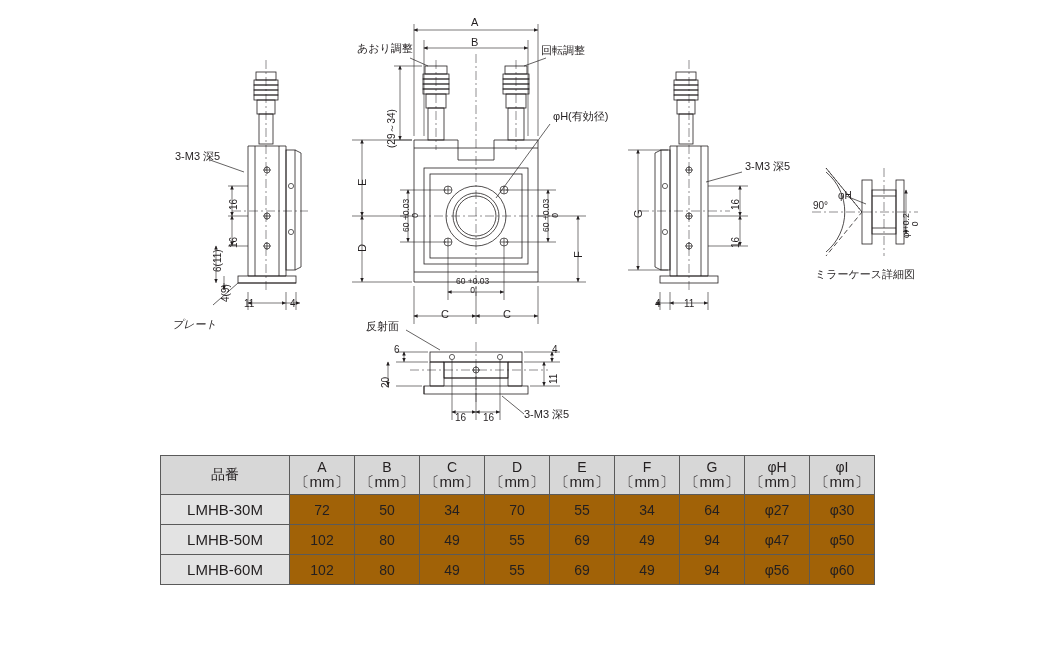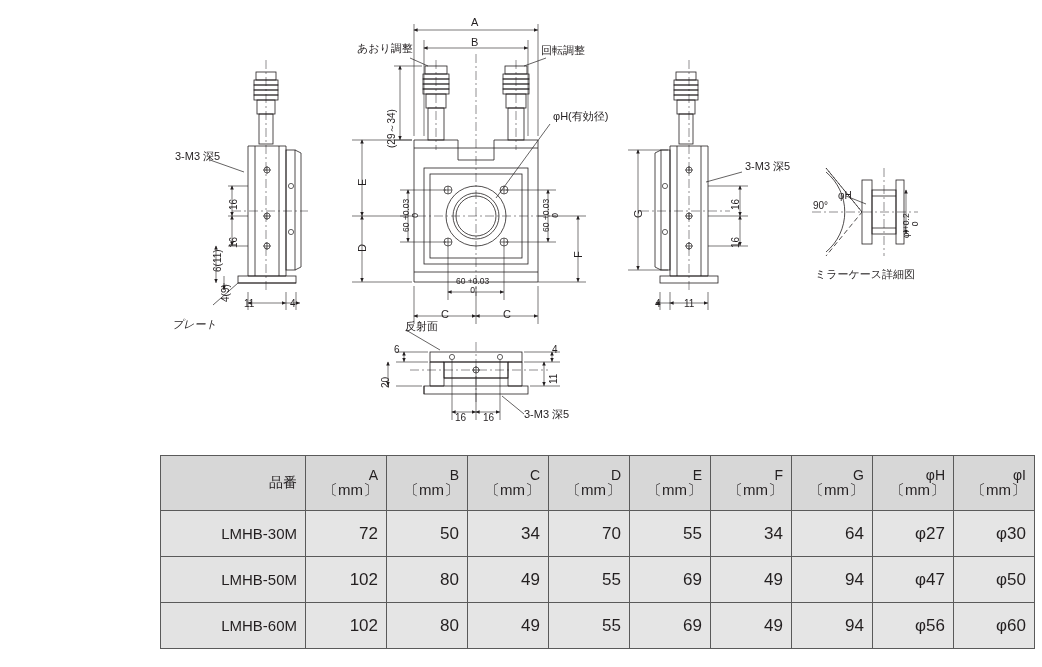--- a/index.html
+++ b/index.html
@@ -43,35 +43,35 @@
   
   #spec-table {
     position: absolute;
     left: 160px;
     top: 455px;
     border-collapse: collapse;
     font-size: 13px;
   }
   #spec-table th, #spec-table td {
     border: 1px solid #5a5a5a;
-    text-align: right;
+    text-align: center;
     vertical-align: middle;
-    padding: 8px;
+    padding: 0;
   }
   #spec-table th {
     background: #d7d7d7;
     font-weight: normal;
     height: 38px;
   }
   #spec-table th.head-part { width: 128px; font-size: 14px; }
   #spec-table th.head-dim  { width: 64px; }
   #spec-table td {
     height: 29px;
-    background: #e5e5e5;
-    font-size: 17px;
+    background: #a16207;
+    font-size: 14px;
   }
   #spec-table td.part {
     background: #e3e3e3;
     font-size: 15px;
   }
   .unit { display: block; font-size: 15px; margin-top: -2px; }
   .dimname { display: block; font-size: 14px; }
 </style>
 </head>
 <body>
@@ -406,21 +406,21 @@
 
   <div class="lbl" style="left:175px;top:150px;">3-M3 深5</div>
   <div class="lbl small rot" style="left:228px;top:210px;">16</div>
   <div class="lbl small rot" style="left:228px;top:248px;">16</div>
   <div class="lbl small rot" style="left:212px;top:272px;">6(11)</div>
   <div class="lbl small rot" style="left:220px;top:302px;">4(9)</div>
   <div class="lbl small" style="left:244px;top:298px;">11</div>
   <div class="lbl small" style="left:290px;top:298px;">4</div>
   <div class="lbl" style="left:172px;top:318px;font-style:italic;">プレート</div>
 
-  <div class="lbl" style="left:366px;top:320px;margin-left:39px;">反射面</div>
+  <div class="lbl" style="left:366px;top:320px;">反射面</div>
   <div class="lbl small" style="left:394px;top:344px;">6</div>
   <div class="lbl small rot" style="left:380px;top:388px;">20</div>
   <div class="lbl small" style="left:552px;top:344px;">4</div>
   <div class="lbl small rot" style="left:548px;top:384px;">11</div>
   <div class="lbl small" style="left:455px;top:412px;">16</div>
   <div class="lbl small" style="left:483px;top:412px;">16</div>
   <div class="lbl" style="left:524px;top:408px;">3-M3 深5</div>
 
   <div class="lbl rot" style="left:632px;top:218px;">G</div>
   <div class="lbl" style="left:745px;top:160px;">3-M3 深5</div>

